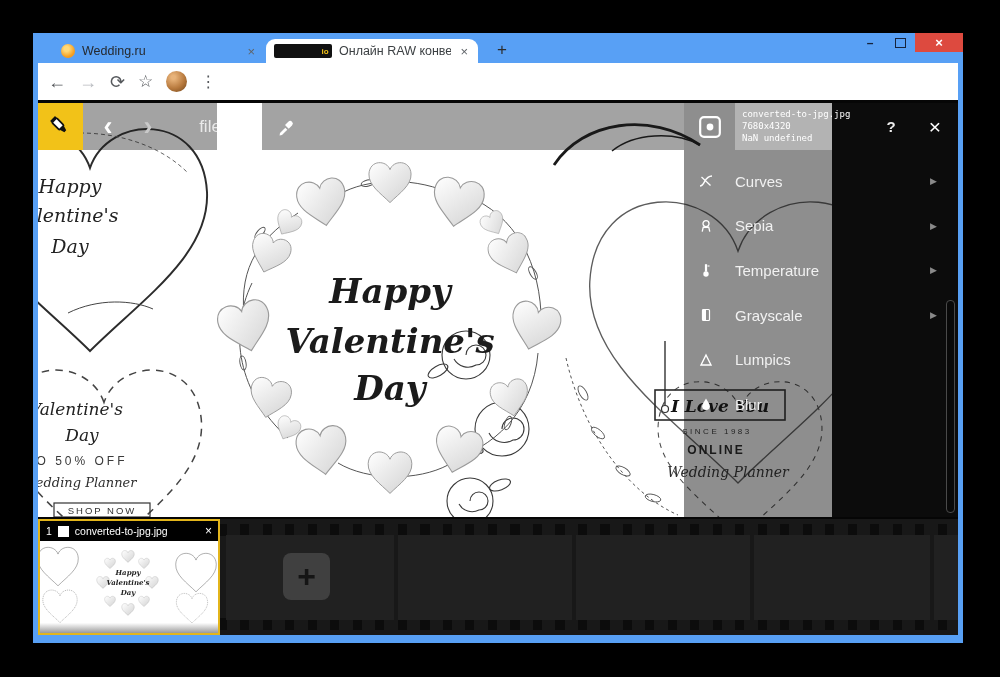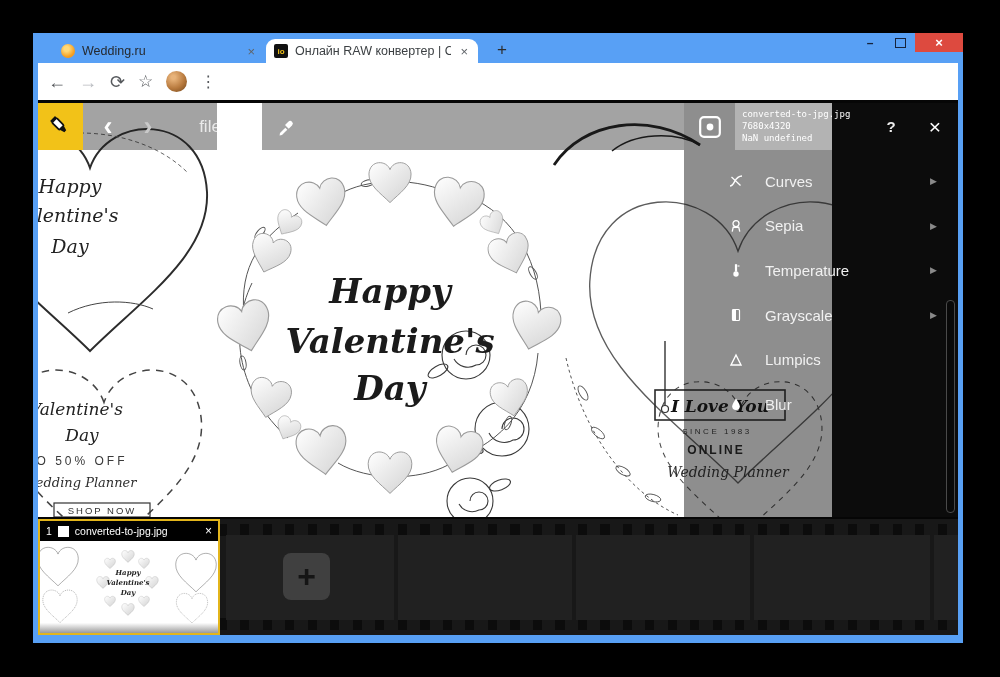--- a/index.html
+++ b/index.html
@@ -11,21 +11,21 @@
   .titlebar{position:relative;height:30px;}
   .tab{position:absolute;bottom:0;height:24px;display:flex;align-items:center;gap:7px;
     padding:0 8px;box-sizing:border-box;font-size:12.5px;color:#25292e;cursor:pointer;}
   .tab.inactive{left:15px;width:212px;}
   .tab.active{left:228px;width:212px;background:#fff;border-radius:9px 9px 0 0;color:#3c4043;}
   .tab-label{flex:1;white-space:nowrap;overflow:hidden;}
   .tab-close{font-size:13px;color:#5f6368;padding:0 2px;}
   .favicon-lumpics{width:14px;height:14px;border-radius:50%;flex:0 0 auto;
     background:radial-gradient(circle at 40% 35%,#ffd978 20%,#f59d1e 65%);}
   .favicon-picsio{width:14px;height:14px;border-radius:2px;background:#111;color:#f2c218;
-    font-size:8px;font-weight:bold;display:flex;align-items:center;justify-content:center;flex:0 0 auto;}
+    font-size:8px;font-weight:bold;display:flex;align-items:center;justify-content:center;flex:0 0 auto;padding-left:44px;}
   .newtab{position:absolute;left:452px;bottom:2px;width:24px;height:22px;display:flex;
     align-items:center;justify-content:center;font-size:17px;color:#2c2c2c;cursor:pointer;}
   .win-controls{position:absolute;top:0;right:-5px;height:19px;display:flex;}
   .wc{width:30px;height:19px;display:flex;align-items:center;justify-content:center;cursor:pointer;}
   .wc-min{color:#16233c;font-weight:bold;font-size:12px;}
   .wc-max-box{width:9px;height:8px;border:1.5px solid #16233c;}
   .wc-close{width:48px;background:#dd4a3f;color:#fff;font-size:13px;font-weight:bold;}
   
   .urlbar{height:37px;background:#fff;display:flex;align-items:center;padding:0 10px;gap:13px;box-sizing:border-box;}
   .nav-ic{font-size:18px;color:#55585c;cursor:pointer;line-height:1;}
@@ -49,21 +49,21 @@
   
   .panel{position:absolute;left:646px;top:3px;width:274px;height:414px;background:rgba(18,18,18,.48);}
   .panel-header{display:flex;height:47px;align-items:stretch;}
   .ph-icon{width:51px;display:flex;align-items:center;justify-content:center;cursor:pointer;}
   .ph-info{width:97px;background:rgba(255,255,255,.33);padding:5px 0 0 7px;box-sizing:border-box;
     font-family:"DejaVu Sans Mono",monospace;font-size:9px;line-height:12px;color:#fff;white-space:nowrap;overflow:visible;}
   .ph-help{margin-left:auto;width:42px;display:flex;align-items:center;justify-content:center;
     color:#ececec;font-size:15px;font-weight:bold;cursor:pointer;}
   .ph-close{width:46px;display:flex;align-items:center;justify-content:center;color:#fff;font-size:21px;cursor:pointer;}
   .filters{padding-top:9px;}
-  .f-row{height:44.6px;display:flex;align-items:center;cursor:pointer;margin-left:30px;}
+  .f-row{height:44.6px;display:flex;align-items:center;cursor:pointer;}
   .f-icon{width:16px;margin-left:14px;flex:0 0 auto;display:flex;}
   .f-label{margin-left:21px;font-size:15px;color:#f1f1f1;}
   .f-arrow{margin-left:auto;margin-right:21px;font-size:9px;color:#8a8a8a;}
   .scrollthumb{position:absolute;right:3px;top:197px;width:7px;height:211px;border:1.5px solid #4a4a4a;
     border-radius:4px;background:rgba(0,0,0,.25);cursor:pointer;}
   
   .filmstrip{position:absolute;left:0;top:419px;width:920px;height:116px;background:#181818;overflow:hidden;}
   .perf{position:absolute;left:0;width:100%;height:12px;
     background:repeating-linear-gradient(90deg,#0c0c0c 0 9px,transparent 9px 22.5px);}
   .perf.top{top:5px;} .perf.bottom{bottom:5px;}

